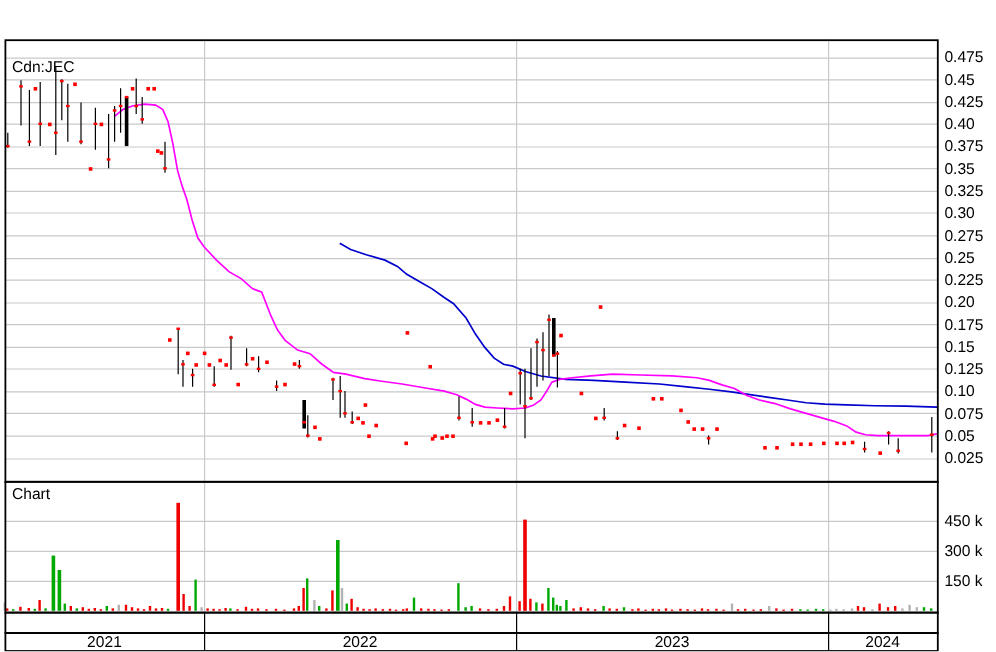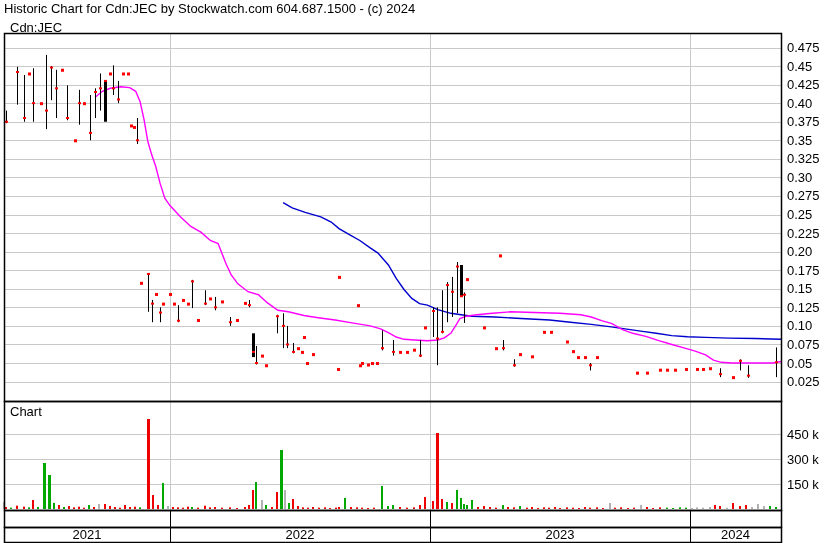--- a/index.html
+++ b/index.html
@@ -7,21 +7,20 @@
           font-family:"Liberation Sans",sans-serif;overflow:hidden;}
   .hdr{position:absolute;left:4px;font-size:13px;line-height:15px;color:#000;white-space:pre;}
   .hdr.quote{color:#0000cc;}
   .pane-label{position:absolute;font-size:13px;color:#000;}
   svg text{font-family:"Liberation Sans",sans-serif;font-size:13px;fill:#000;}
 </style>
 </head>
 <body>
 
 <div class="screen">
-  <div class="hdr" style="top:1px;">Historic Chart for Cdn:JEC by Stockwatch.com 604.687.1500 - (c) 2024</div>
 
   <svg id="chart" width="830" height="543" style="position:absolute;left:0;top:0;">
       <line x1="4" y1="48.5" x2="781" y2="48.5" stroke="#c9c9c9" stroke-width="1"></line>
       <line x1="4" y1="66.5" x2="781" y2="66.5" stroke="#c9c9c9" stroke-width="1"></line>
       <line x1="4" y1="85.5" x2="781" y2="85.5" stroke="#c9c9c9" stroke-width="1"></line>
       <line x1="4" y1="103.5" x2="781" y2="103.5" stroke="#c9c9c9" stroke-width="1"></line>
       <line x1="4" y1="122.5" x2="781" y2="122.5" stroke="#c9c9c9" stroke-width="1"></line>
       <line x1="4" y1="140.5" x2="781" y2="140.5" stroke="#c9c9c9" stroke-width="1"></line>
       <line x1="4" y1="159.5" x2="781" y2="159.5" stroke="#c9c9c9" stroke-width="1"></line>
       <line x1="4" y1="177.5" x2="781" y2="177.5" stroke="#c9c9c9" stroke-width="1"></line>
@@ -377,15 +376,15 @@
       <text x="787" y="386.08">0.025</text>
       <text x="787" y="438.5">450 k</text>
       <text x="787" y="463.5">300 k</text>
       <text x="787" y="488.5">150 k</text>
       <text x="87.0600000000104" y="539" text-anchor="middle">2021</text>
       <text x="300" y="539" text-anchor="middle">2022</text>
       <text x="560" y="539" text-anchor="middle">2023</text>
       <text x="735.4999999999882" y="539" text-anchor="middle">2024</text>
     </svg>
 
-  <div class="pane-label" style="left:10px;top:20px;">Cdn:JEC</div>
+  <div class="pane-label" style="left:10px;top:48px;">Cdn:JEC</div>
   <div class="pane-label" style="left:10px;top:404px;">Chart</div>
 </div>
 
 </body></html>

